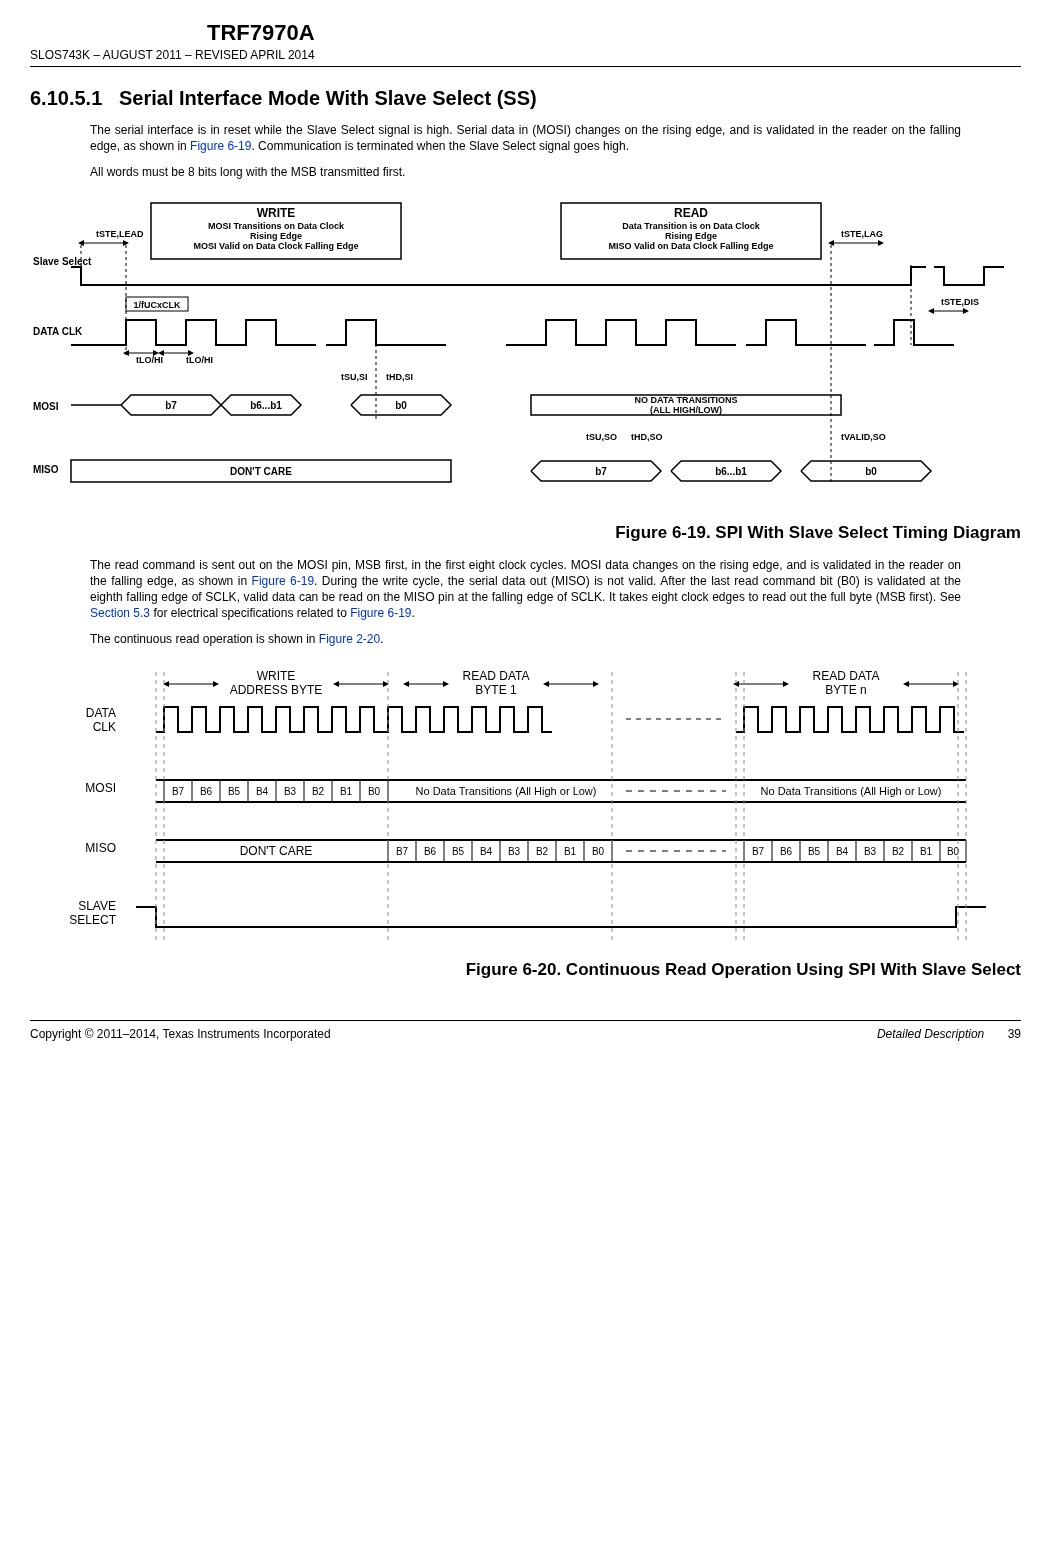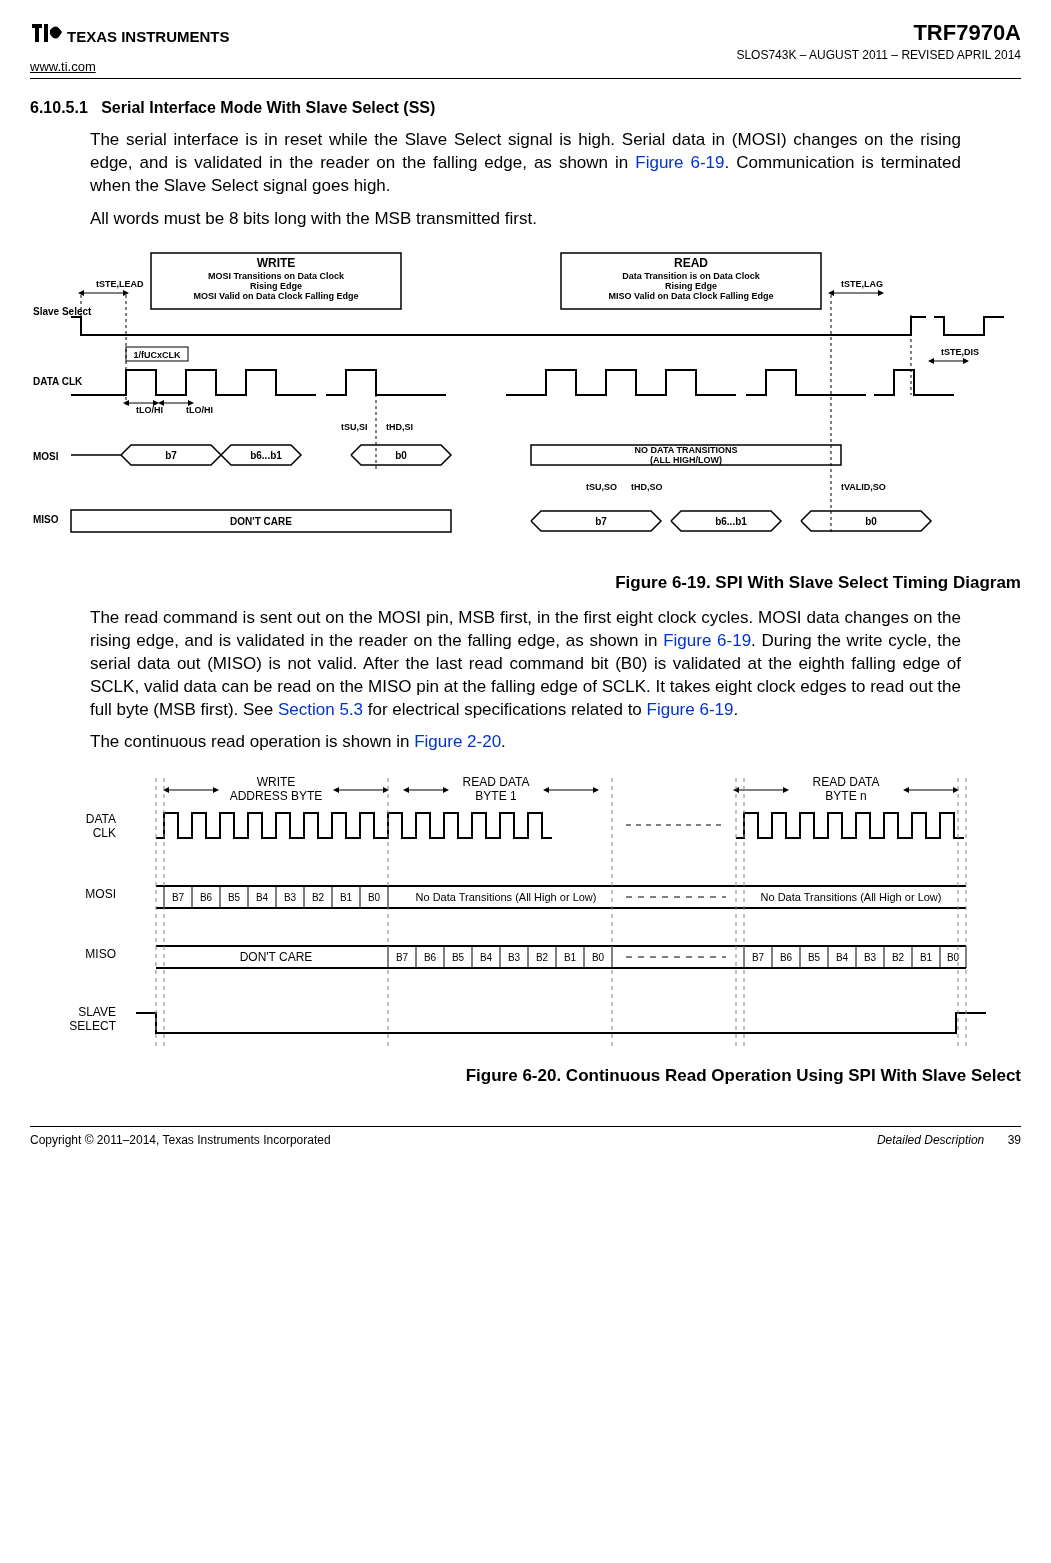--- a/index.html
+++ b/index.html
@@ -19,53 +19,42 @@
     padding-bottom: 4px;
     margin-bottom: 20px;
   }
   .logo-block { display: flex; align-items: center; gap: 3px; }
   .logo-shape { display: inline-block; }
   .logo-text { font-weight: bold; font-size: 15px; line-height: 1; }
   .header-right { text-align: right; }
   .part-no { font-size: 22px; font-weight: bold; }
   .doc-id { font-size: 12px; margin-top: 2px; }
   .url { font-size: 13px; text-decoration: underline; margin-top: 6px; }
-  .section-num { font-weight: bold; font-size: 16px; margin-bottom: 12px; }
-  .body-text { font-size: 17px; line-height: 1.35; margin: 10px 60px 10px 60px; text-align: justify; }
+  .section-num { font-weight: bold; font-size: 20px; margin-bottom: 12px; }
+  .body-text { font-size: 12px; line-height: 1.35; margin: 10px 60px 10px 60px; text-align: justify; }
   .link { color: #0033cc; }
   .figure { margin: 14px 0 8px 0; text-align: right; }
   .figure svg { display: block; margin: 0 auto; }
   .fig-caption { font-weight: bold; font-size: 17px; text-align: right; margin: 8px 0 14px 0; }
   .footer {
     border-top: 1.5px solid #000;
     margin-top: 40px;
     padding-top: 6px;
     font-size: 12px;
   }
   .footer-row1 { display: flex; justify-content: space-between; font-style: normal; }
   .footer-row1 .right { font-style: italic; }
   .footer-row1 .pnum { font-style: normal; margin-left: 20px; margin-top: 16px; }
   .footer-links { text-align: center; margin-top: 4px; font-size: 13px; }
   .footer-links .italic { font-style: italic; }
 </style>
 </head>
 <body>
 
 <div class="header">
-  <div>
-    <div class="logo-block">
-      <span class="logo-shape">
-        <svg width="34" height="30" viewBox="0 0 34 30">
-          <path d="M2 4 h10 v4 h-3 v14 h-4 v-14 h-3 z M14 4 h4 v18 h-4 z M20 10 q6 -8 12 2 q-6 12 -12 2" fill="#000"></path>
-        </svg>
-      </span>
-      <span class="logo-text">TEXAS INSTRUMENTS</span>
-    </div>
-    <div class="url">www.ti.com</div>
-  </div>
   <div class="header-right">
     <div class="part-no">TRF7970A</div>
     <div class="doc-id">SLOS743K – AUGUST 2011 – REVISED APRIL 2014</div>
   </div>
 </div>
 
 <div class="section-num">
   <span>6.10.5.1</span>&nbsp;&nbsp;
   <span>Serial Interface Mode With Slave Select (SS)</span>
 </div>

